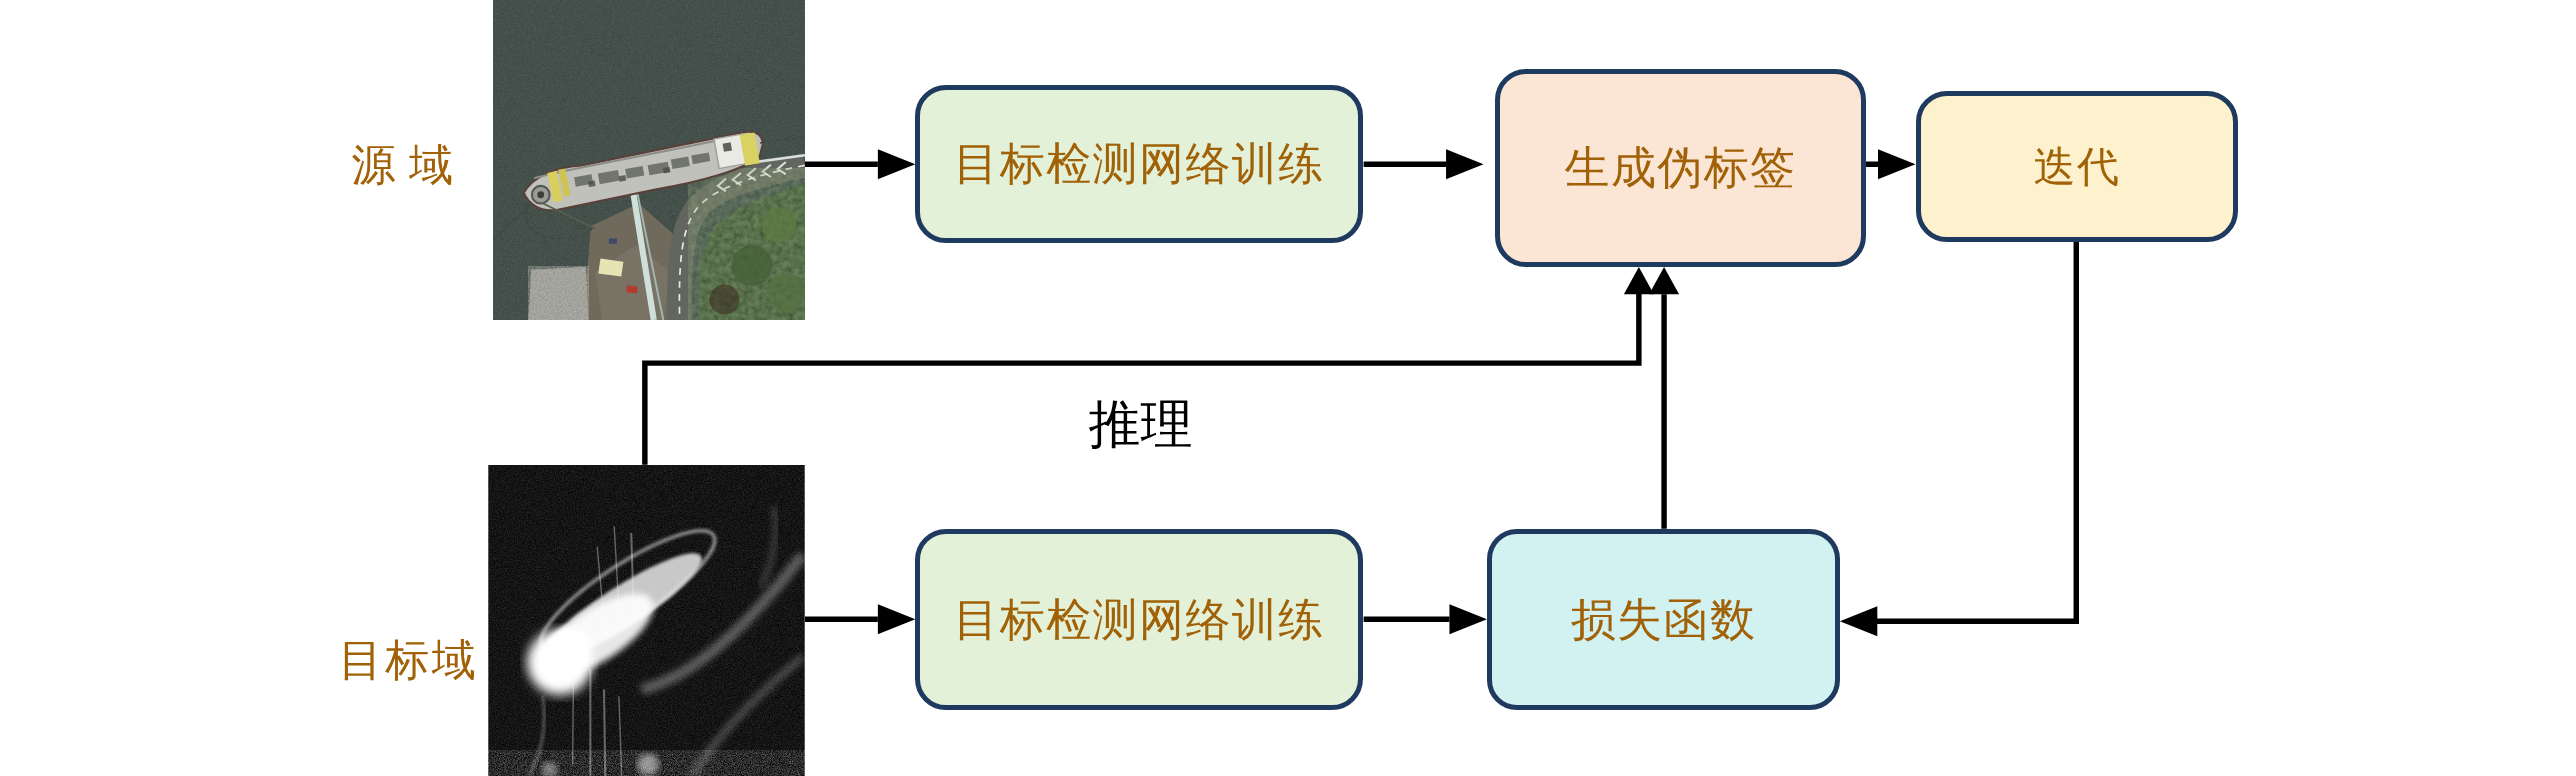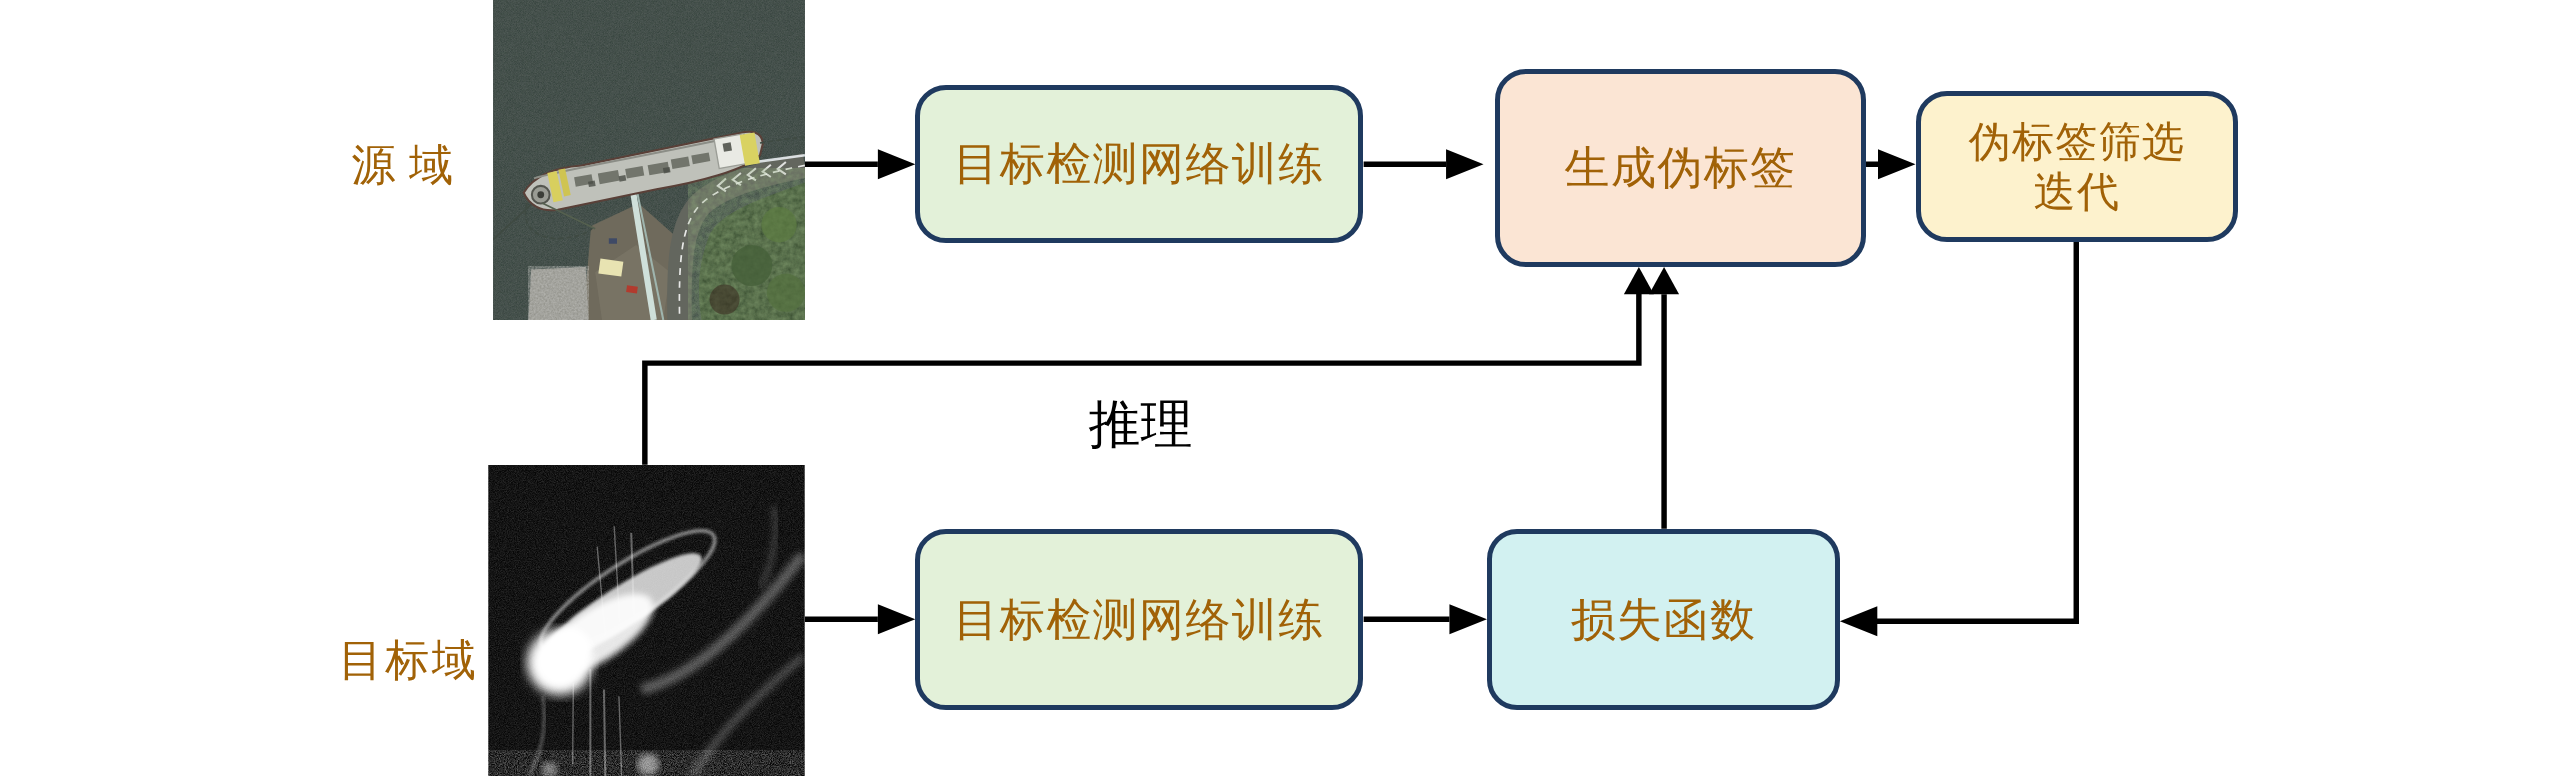--- a/index.html
+++ b/index.html
@@ -246,21 +246,20 @@
     </g>
   </svg>
 
   <div class="node train-source fill-green">
     <span>目标检测网络训练</span>
   </div>
   <div class="node pseudo fill-peach">
     <span>生成伪标签</span>
   </div>
   <div class="node filter fill-yellow">
-    <span>伪标签筛选</span>
     <span>迭代</span>
   </div>
   <div class="node train-target fill-green">
     <span>目标检测网络训练</span>
   </div>
   <div class="node loss fill-cyan">
     <span>损失函数</span>
   </div>
 
   <div class="edge-label inference">推理</div>

